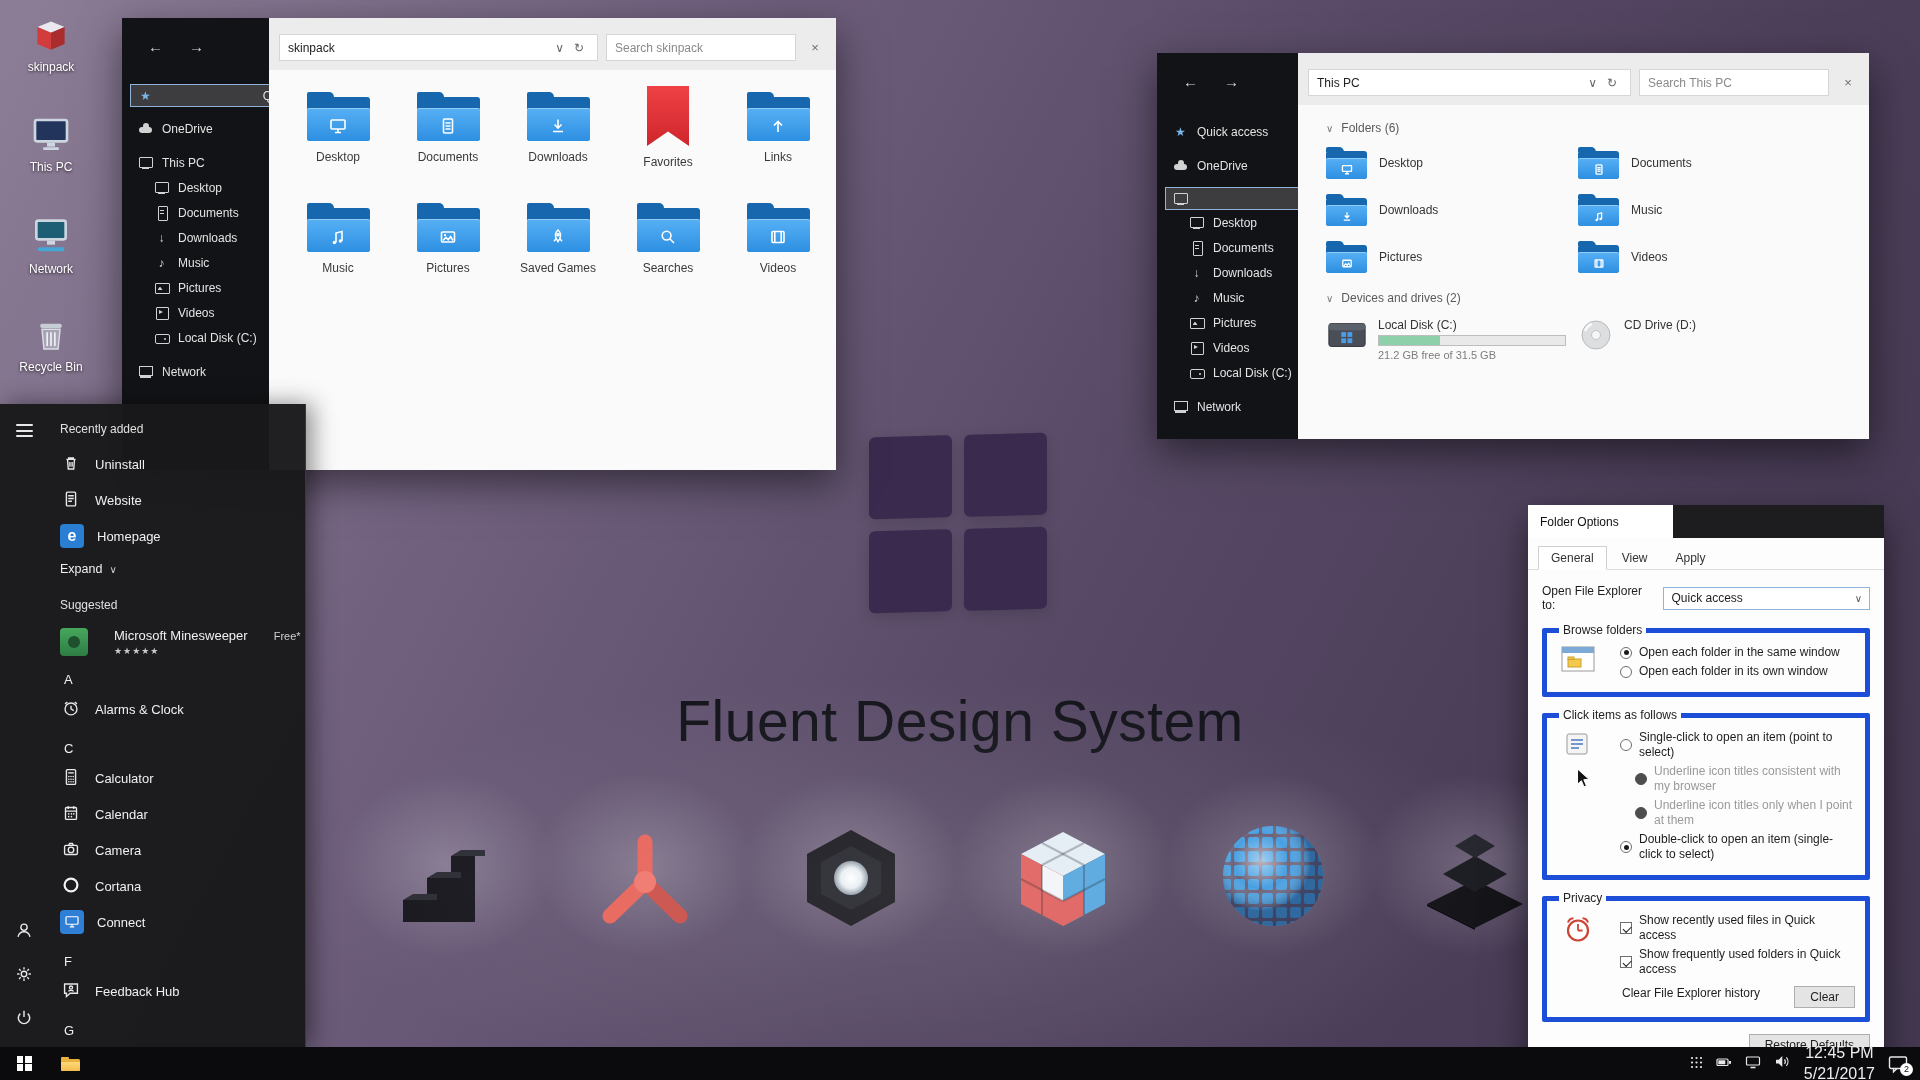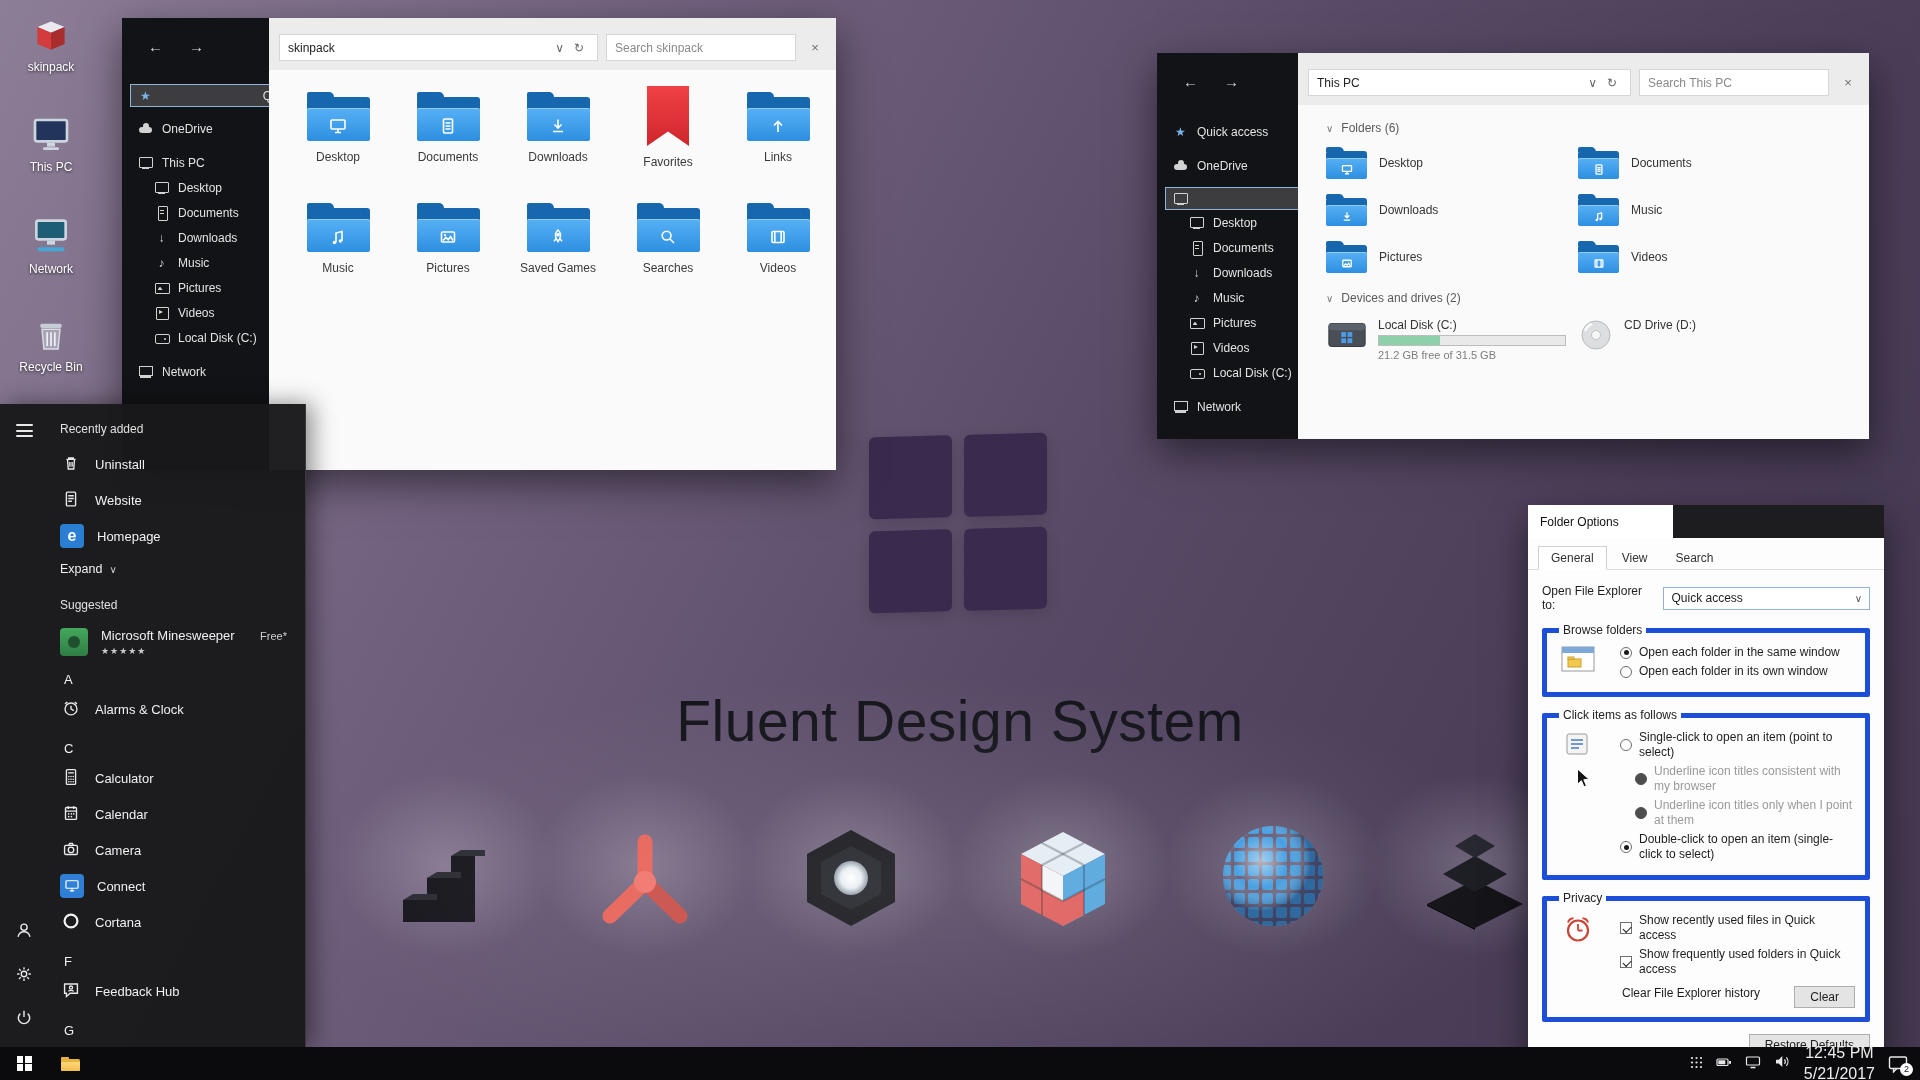--- a/index.html
+++ b/index.html
@@ -97,21 +97,21 @@
 .rail .ric{margin-top:18px}
 .burger{width:17px;height:13px;display:flex;flex-direction:column;justify-content:space-between}
 .burger i{height:2px;background:#e8e8e8;border-radius:1px}
 .mlist{flex:1;padding:18px 8px 0 2px;font-size:13px;overflow:hidden}
 .mhdr{font-size:12px;color:#e0e0e0;margin:0 0 10px 10px}
 .mrow{display:flex;align-items:center;gap:13px;height:36px;padding-left:10px}
 .mrow .lbl{white-space:nowrap}
 .expand{display:flex;align-items:center;gap:7px;height:30px;padding-left:10px;font-size:12.5px}
 .expand .chev{font-size:10px;color:#cfcfcf}
 .letter{font-size:13px;color:#f0f0f0;margin:14px 0 4px 14px}
-.sugg{display:flex;align-items:center;gap:13px;padding:6px 10px 2px}
+.sugg{display:flex;align-items:center;gap:26px;padding:6px 10px 2px}
 .sugg .col{display:flex;flex-direction:column;gap:3px}
 .sugg .nm{font-size:13px;white-space:nowrap}
 .sugg .stars{font-size:9px;color:#c9c9c9;letter-spacing:1px}
 .sugg .price{margin-left:auto;font-size:11px;color:#cfcfcf;align-self:flex-start;padding-top:2px}
 .mineico{width:28px;height:28px;border-radius:4px;background:linear-gradient(180deg,#46a75c,#2e7d44);
   display:flex;align-items:center;justify-content:center;flex:none}
 .mineico i{width:12px;height:12px;border-radius:50%;background:#1f4f2c}
 .edgeico{width:24px;height:24px;border-radius:4px;background:#2a7fd4;color:#fff;font-weight:700;
   font-size:16px;display:flex;align-items:center;justify-content:center;flex:none}
 
@@ -734,33 +734,33 @@
     </div>
     <div class="mrow">
       <span><svg width="22" height="22" viewBox="0 0 24 24" fill="none" stroke="#e8e8e8" stroke-width="1.5">
             <rect x="5" y="8" width="14" height="10" rx="1.5"></rect>
             <circle cx="12" cy="13" r="3"></circle>
             <path d="M9.5 8 l1 -2 h3 l1 2"></path>
           </svg></span>
       <span class="lbl">Camera</span>
     </div>
     <div class="mrow">
+      <span><svg width="22" height="22" viewBox="0 0 24 24" fill="none" stroke="#f2f2f2" stroke-width="2.4">
+            <circle cx="12" cy="12" r="7"></circle>
+          </svg></span>
+      <span class="lbl">Cortana</span>
+    </div>
+    <div class="mrow">
       <span style="width:24px;height:24px;border-radius:4px;background:#2f7fd6;display:flex;align-items:center;justify-content:center;flex:none">
           <svg width="18" height="18" viewBox="0 0 24 24" fill="none" stroke="#fff" stroke-width="1.6">
             <rect x="4" y="5" width="16" height="10" rx="1"></rect>
             <path d="M12 15 v3.5 M9 18.5 h6"></path>
           </svg>
         </span>
       <span class="lbl">Connect</span>
-    </div>
-    <div class="mrow">
-      <span><svg width="22" height="22" viewBox="0 0 24 24" fill="none" stroke="#f2f2f2" stroke-width="2.4">
-            <circle cx="12" cy="12" r="7"></circle>
-          </svg></span>
-      <span class="lbl">Cortana</span>
     </div>
     <div class="letter">F</div>
     <div class="mrow">
       <span><svg width="22" height="22" viewBox="0 0 24 24" fill="none" stroke="#e8e8e8" stroke-width="1.5">
             <path d="M5 5.5 h14 v10 h-8 l-4 3.5 v-3.5 h-2 Z"></path>
             <circle cx="12" cy="9.3" r="1.7"></circle>
             <path d="M9.2 13.6 c1 -1.5 4.6 -1.5 5.6 0"></path>
           </svg></span>
       <span class="lbl">Feedback Hub</span>
     </div>
@@ -768,21 +768,21 @@
   </div>
 </div>
 
 <div class="dlg">
   <div class="dlg-tb">
     <div class="dlg-tab">Folder Options</div>
   </div>
   <div class="tabs">
     <span class="tab act">General</span>
     <span class="tab">View</span>
-    <span class="tab">Search</span>
+    <span class="tab">Apply</span>
   </div>
   <div class="dbody">
     <div class="oto">
       <span>Open File Explorer to:</span>
       <span class="sel">
         <span>Quick access</span>
         <span class="chev">∨</span>
       </span>
     </div>
     <fieldset>

